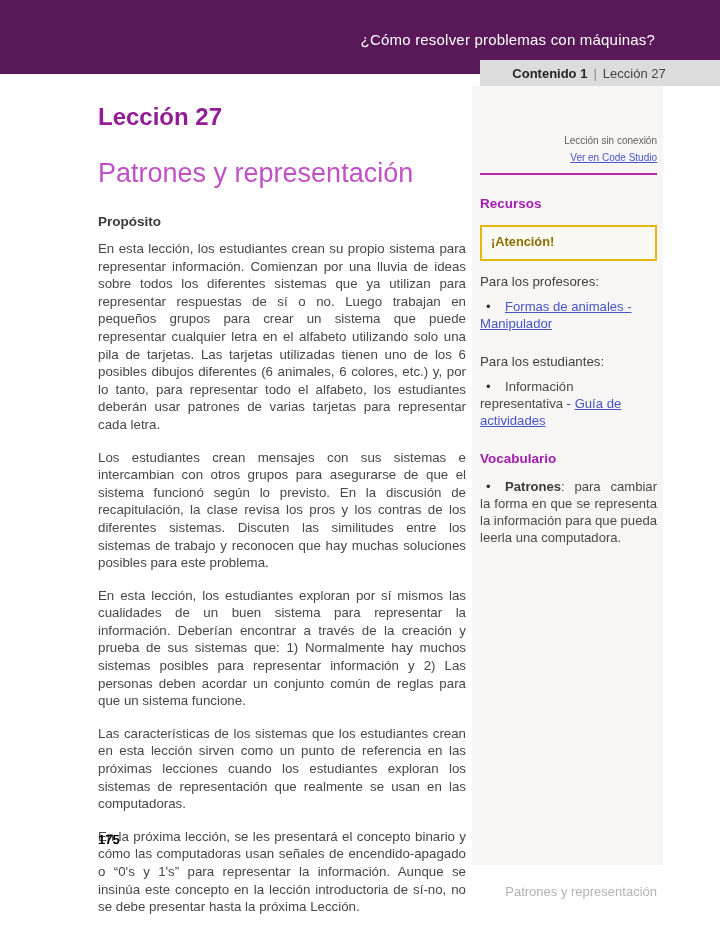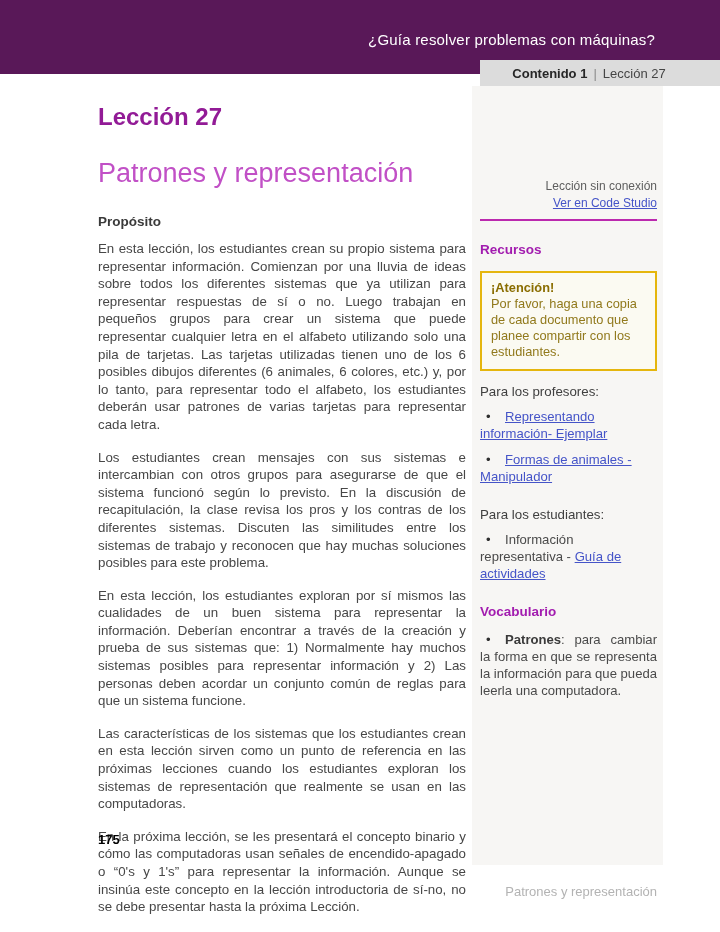--- a/index.html
+++ b/index.html
@@ -36,22 +36,22 @@
   .crumb-lesson { color: #454545; }
   
   .sidebar {
     position: absolute; left: 472px; top: 86px;
     width: 191px; height: 779px;
     background: #f7f6f4;
     padding: 0 6px 0 8px;
     font-size: 13px; color: #4a4a4a;
   }
   .side-meta {
-    padding-top: 92px; text-align: right;
-    font-size: 12px; line-height: 17px; color: #5e5e5e;
+    padding-top: 46px; text-align: right;
+    font-size: 10px; line-height: 17px; color: #5e5e5e;
   }
   .side-meta a {
     display: block; color: #4554c8; text-decoration: underline;
   }
   .side-rule {
     margin-top: 7px; border: none;
     border-top: 2px solid #bb29ae; height: 0;
   }
   .side-heading {
     margin-top: 21px; font-size: 13.5px; font-weight: bold; color: #a21caf;
@@ -106,47 +106,43 @@
   }
   .footer-title {
     position: absolute; right: 63px; top: 884px;
     font-size: 13px; color: #b3b3b3;
   }
 </style>
 </head>
 <body>
 
 <div class="banner">
-  <div class="banner-title">¿Guía resolver problemas con máquinas?</div>
+  <div class="banner-title">¿Cómo resolver problemas con máquinas?</div>
 </div>
 
 <div class="crumb-bar">
   <span class="crumb-unit">Contenido 1</span>
   <span class="crumb-sep">|</span>
   <span class="crumb-lesson">Lección 27</span>
 </div>
 
 <div class="sidebar">
   <div class="side-meta">
     <span>Lección sin conexión</span>
     <a href="#">Ver en Code Studio</a>
   </div>
   <hr class="side-rule">
 
   <div class="side-heading">Recursos</div>
 
   <div class="attention-box">
     <div class="attention-title">¡Atención!</div>
-    <div>Por favor, haga una copia de cada documento que planee compartir con los estudiantes.</div>
   </div>
 
   <div class="side-label">Para los profesores:</div>
-  <div class="bullet-item">
-    <span class="bullet">•</span><a href="#">Representando información- Ejemplar</a>
-  </div>
   <div class="bullet-item">
     <span class="bullet">•</span><a href="#">Formas de animales - Manipulador</a>
   </div>
 
   <div class="side-label gap-lg">Para los estudiantes:</div>
   <div class="bullet-item">
     <span class="bullet">•</span><span>Información representativa - </span><a href="#">Guía de actividades</a>
   </div>
 
   <div class="side-heading gap-lg">Vocabulario</div>

